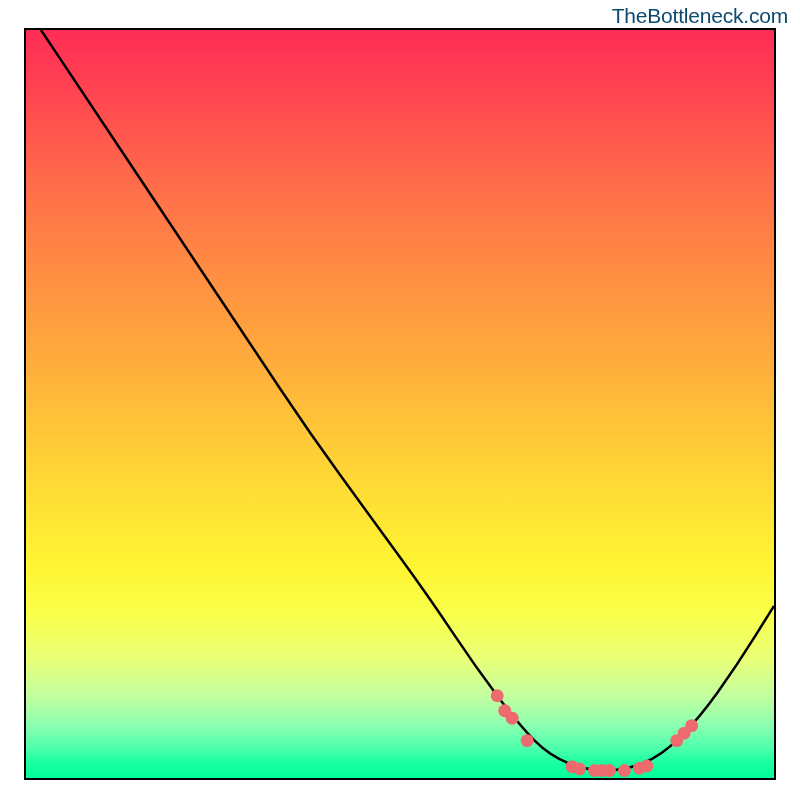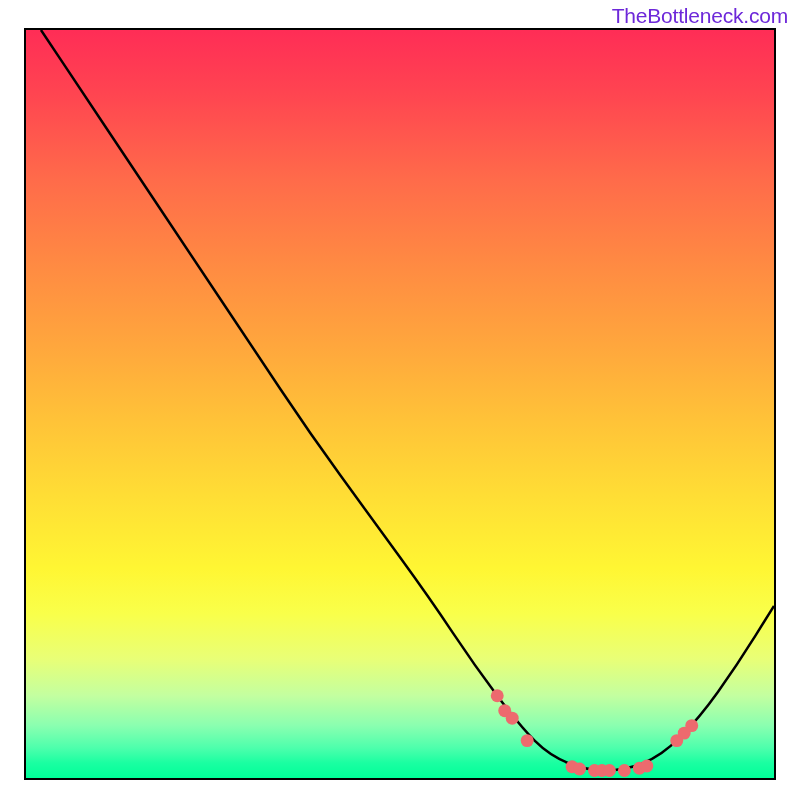--- a/index.html
+++ b/index.html
@@ -9,21 +9,21 @@
     background: #ffffff;
     position: relative;
     overflow: hidden;
   }
   .watermark {
     position: absolute;
     top: 4px;
     right: 12px;
     font-family: Arial, sans-serif;
     font-size: 21px;
-    color: #6d28d9;
+    color: #0c4a6e;
     font-weight: 400;
     letter-spacing: -0.2px;
   }
   .plot-area {
     position: absolute;
     left: 24px;
     top: 28px;
     width: 752px;
     height: 752px;
     border: 2px solid #000;

